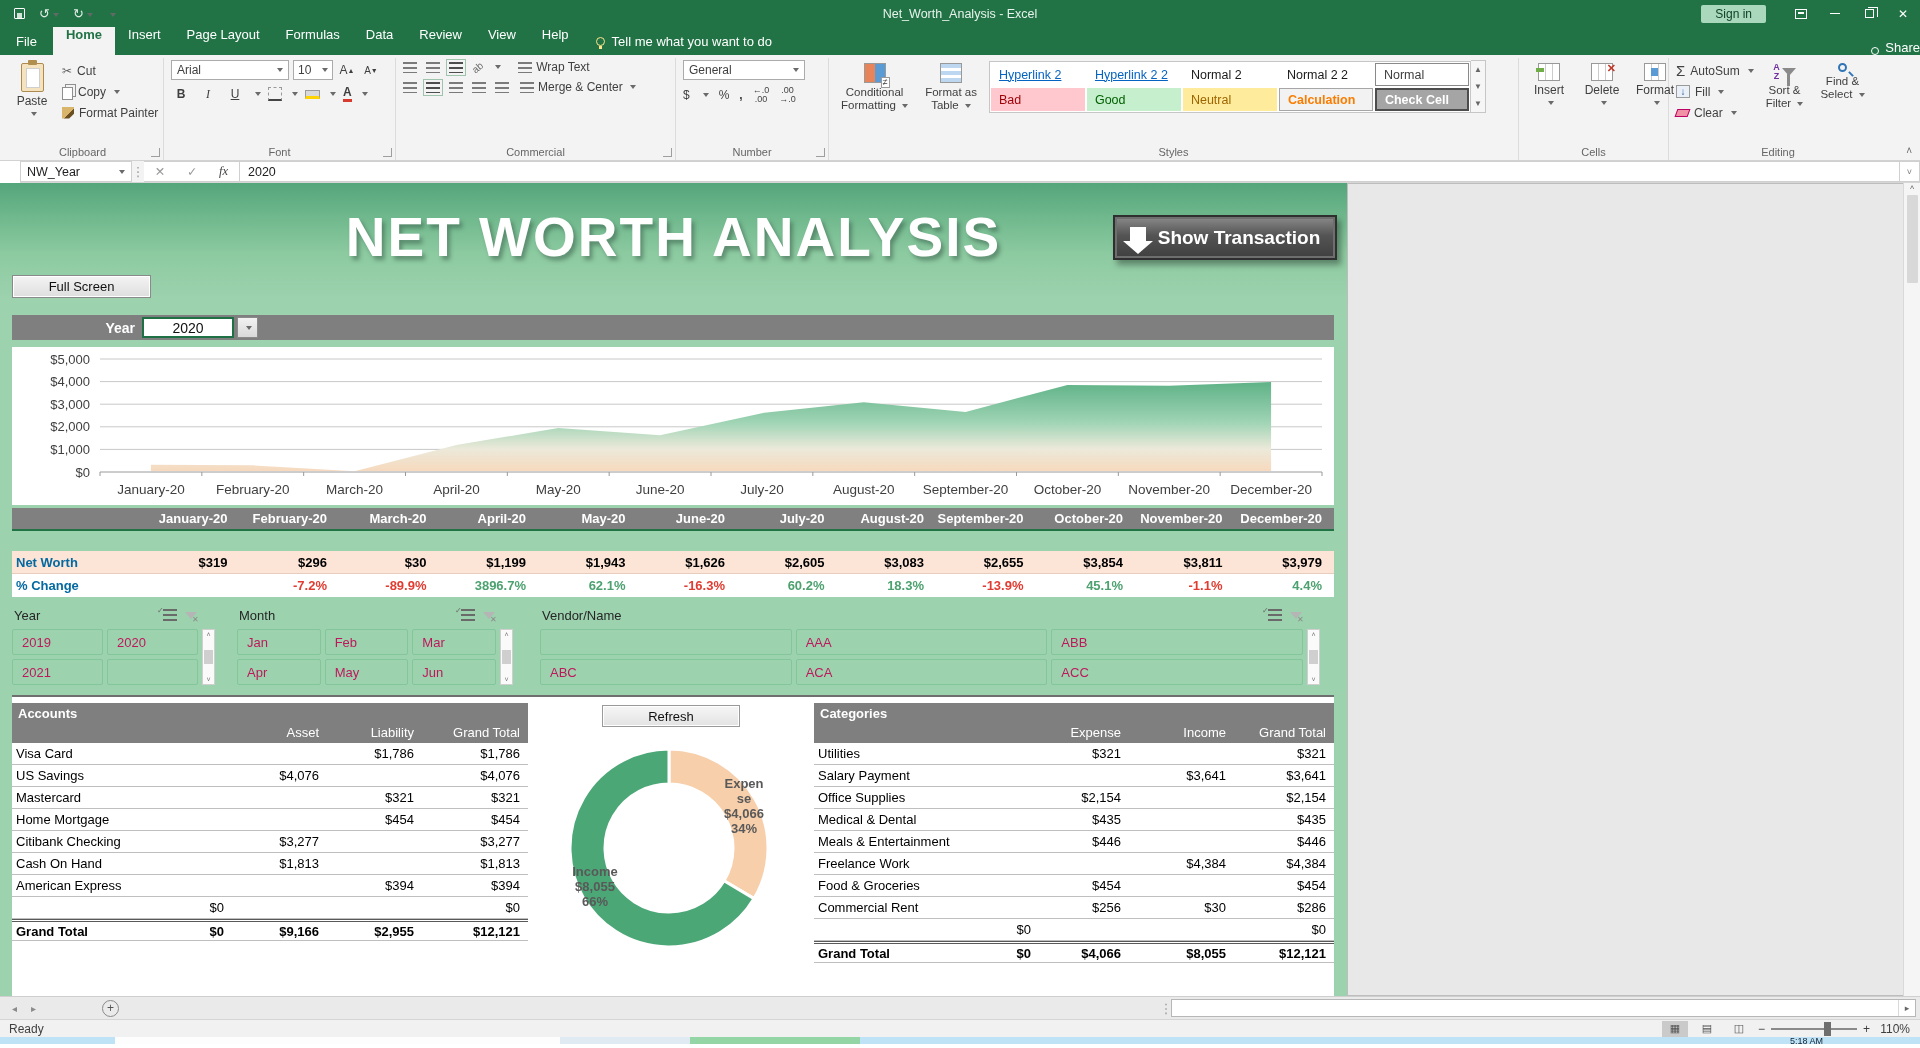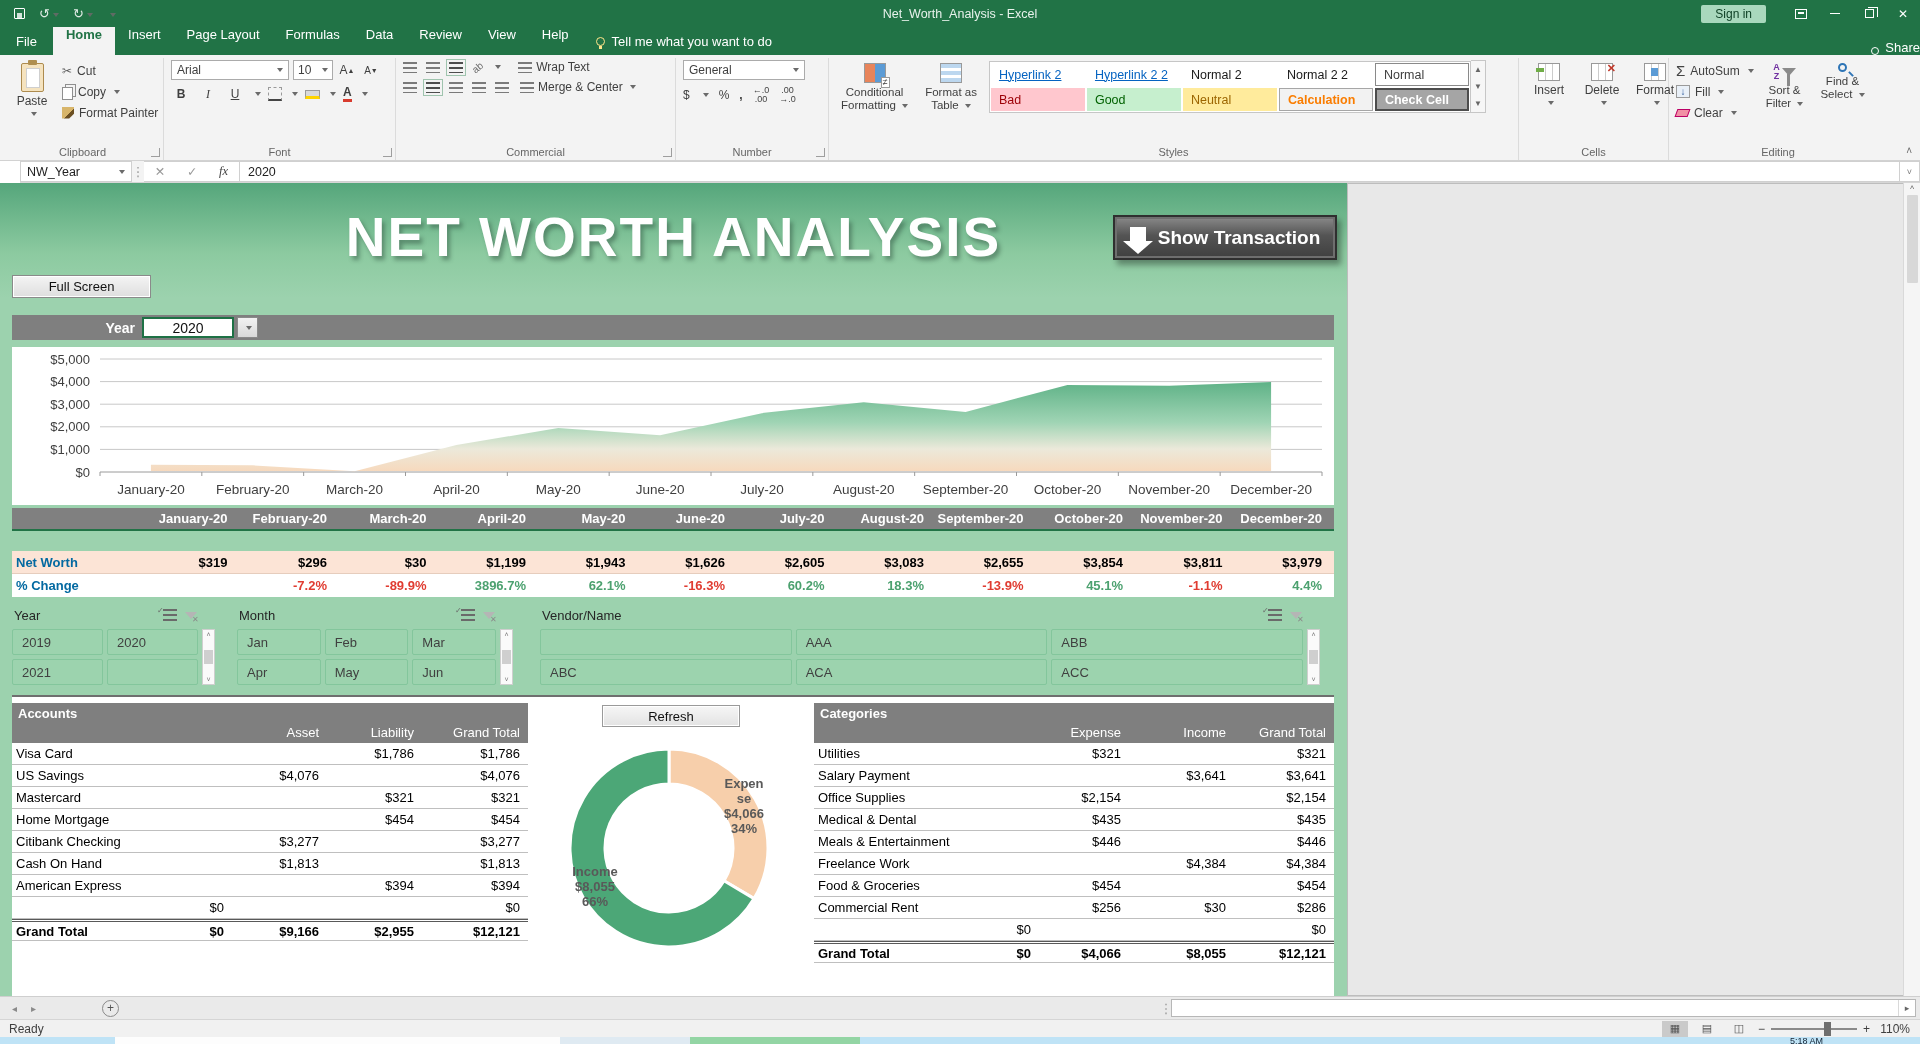--- a/index.html
+++ b/index.html
@@ -129,21 +129,21 @@
   
   .slicers{position:absolute;left:12px;top:420px;width:1322px;height:92px;}
   .slicer{position:absolute;top:0;height:92px;}
   .sl-head{height:24px;display:flex;align-items:center;font-size:13px;color:#262626;padding-left:2px;}
   .sl-icons{margin-left:auto;display:flex;gap:8px;align-items:center;padding-right:18px;}
   .msic{width:14px;height:12px;background:repeating-linear-gradient(180deg,#6a6a6a 0 2px,rgba(0,0,0,0) 2px 5px);position:relative;}
   .msic:after{content:"✓";position:absolute;left:-6px;top:-3px;font-size:8px;color:#6a6a6a;}
   .clrfil{width:0;height:0;border-left:6px solid transparent;border-right:6px solid transparent;border-top:7px solid #b5b5b5;position:relative;}
   .clrfil:after{content:"✕";position:absolute;left:1px;top:-4px;font-size:8px;color:#8a8a8a;}
   .sl-grid{position:absolute;left:0;right:17px;top:26px;display:grid;gap:4px;}
-  .slbtn{height:26px;background:#9cd3ae;border:1px solid #83c69c;border-radius:2px;display:flex;align-items:center;padding-left:9px;font-size:13px;color:#404040;}
+  .slbtn{height:26px;background:#9cd3ae;border:1px solid #83c69c;border-radius:2px;display:flex;align-items:center;padding-left:9px;font-size:13px;color:#be185d;}
   .sl-scroll{position:absolute;right:0;top:26px;width:13px;height:56px;background:#fafafa;border:1px solid #cfcfcf;display:flex;flex-direction:column;align-items:center;justify-content:space-between;font-size:7px;color:#777;padding:1px 0;}
   .sl-thumb{width:9px;height:14px;background:#cfcfcf;}
 
   
   .panel{position:absolute;left:12px;top:512px;width:1322px;height:301px;background:#fff;border-top:2px solid #6f6f6f;}
   .ptable{position:absolute;font-size:13px;color:#000;}
   .pt-band{background:#7f7f7f;color:#fff;}
   .pt-title{font-weight:bold;font-size:13px;padding:3px 0 1px 6px;}
   .pt-cols{display:grid;height:21px;align-items:center;}
   .pt-cols .h{text-align:right;padding-right:8px;font-size:13px;}

